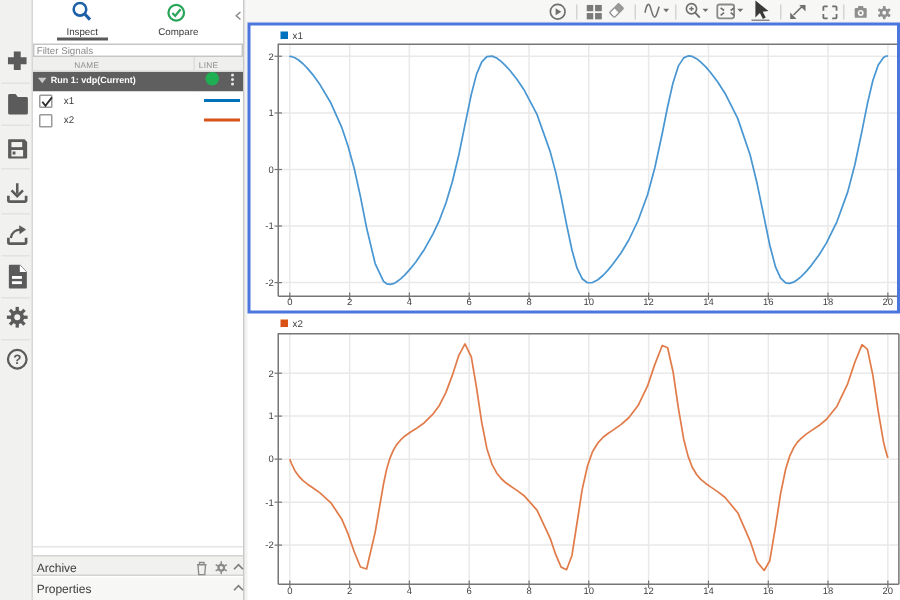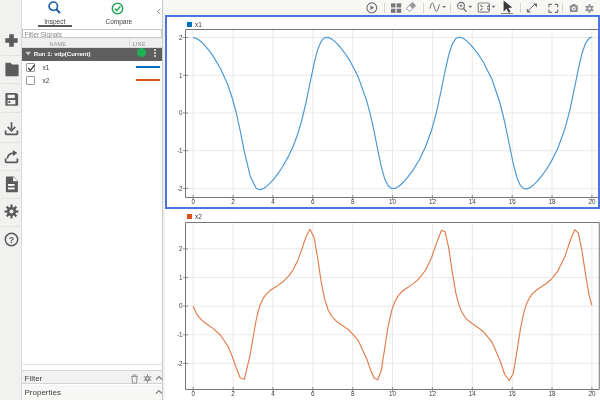--- a/index.html
+++ b/index.html
@@ -200,21 +200,21 @@
     <span class="slab">x1</span>
     <div class="swatch" style="background:#0072bd;"></div>
   </div>
   <div class="sigrow" style="top:73.5px;">
     <div class="cbox"></div>
     <span class="slab">x2</span>
     <div class="swatch" style="background:#d95319;"></div>
   </div>
   <div id="tablebottom"></div>
   <div id="archive">
-      <span>Filter</span>
+      <span>Archive</span>
       <svg style="position:absolute;left:108px;top:2.5px;" width="9" height="10" viewBox="0 0 9 10">
         <path d="M1.3 2.5h6.4M3 2.3V1h3v1.3M2 2.5l.5 6.6h4L7 2.5" fill="none" stroke="#8a8a8a" stroke-width="0.9"></path>
       </svg>
       <svg style="position:absolute;left:121px;top:2.5px;" width="9" height="9" viewBox="0 0 9 9">
         <rect x="4" y="0.2" width="1" height="2" fill="#8a8a8a" transform="rotate(0 4.5 4.5)"></rect>
         <rect x="4" y="0.2" width="1" height="2" fill="#8a8a8a" transform="rotate(60 4.5 4.5)"></rect>
         <rect x="4" y="0.2" width="1" height="2" fill="#8a8a8a" transform="rotate(120 4.5 4.5)"></rect>
         <rect x="4" y="0.2" width="1" height="2" fill="#8a8a8a" transform="rotate(180 4.5 4.5)"></rect>
         <rect x="4" y="0.2" width="1" height="2" fill="#8a8a8a" transform="rotate(240 4.5 4.5)"></rect>
         <rect x="4" y="0.2" width="1" height="2" fill="#8a8a8a" transform="rotate(300 4.5 4.5)"></rect>

